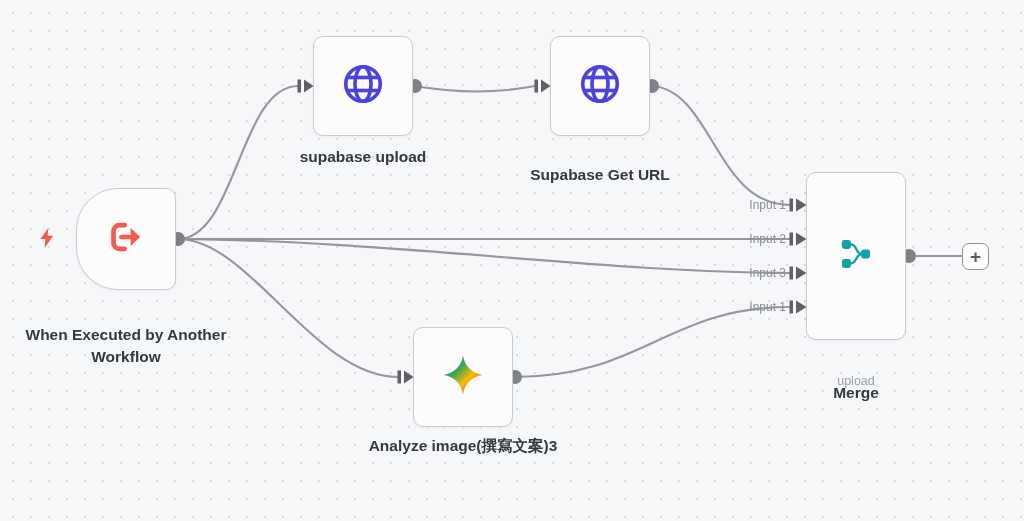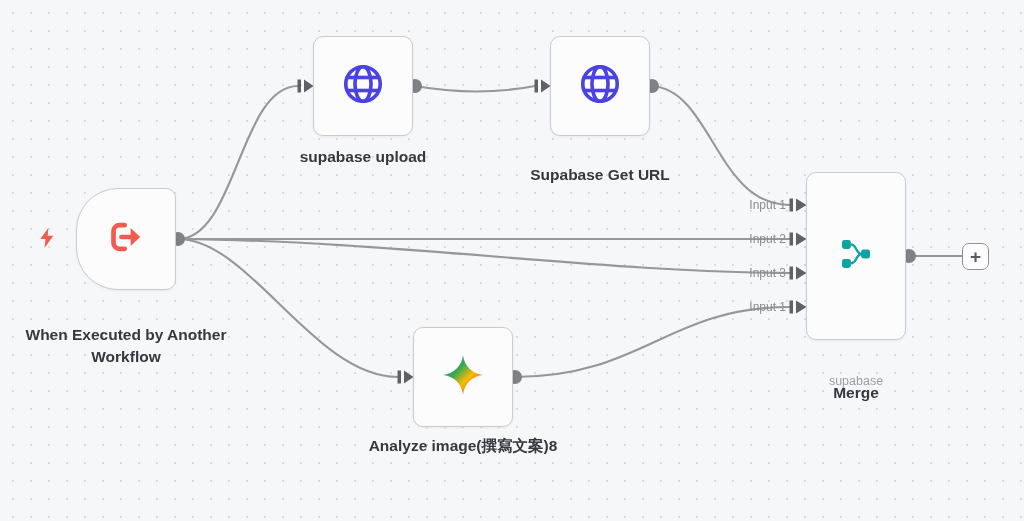--- a/index.html
+++ b/index.html
@@ -183,35 +183,35 @@
             <stop offset="0" stop-color="#4285F4"></stop>
             <stop offset="0.35" stop-color="#34A853"></stop>
             <stop offset="0.62" stop-color="#FBBC05"></stop>
             <stop offset="0.95" stop-color="#EA4335"></stop>
           </linearGradient>
         </defs>
         <path d="M24 3.5 C25.6 14.8 33.2 22.4 44.5 24 C33.2 25.6 25.6 33.2 24 44.5 C22.4 33.2 14.8 25.6 3.5 24 C14.8 22.4 22.4 14.8 24 3.5 Z" fill="url(#gemGrad)"></path>
       </svg>
     </span>
   </div>
-  <div class="label" style="left:368px; top:435px; width:190px;">Analyze image(撰寫文案)8</div>
+  <div class="label" style="left:368px; top:435px; width:190px;">Analyze image(撰寫文案)3</div>
 
   <div class="node" style="left:806px; top:172px; width:100px; height:168px;">
     <span>
       <svg width="36" height="36" viewBox="0 0 32 32">
         <path d="M11 7.5 C17.5 7.5 15 16 21.5 16" fill="none" stroke="#11a3a4" stroke-width="2.1"></path>
         <path d="M11 24.5 C17.5 24.5 15 16 21.5 16" fill="none" stroke="#11a3a4" stroke-width="2.1"></path>
         <rect x="3.5" y="3.5" width="8" height="8" rx="2.2" fill="#11a3a4"></rect>
         <rect x="3.5" y="20.5" width="8" height="8" rx="2.2" fill="#11a3a4"></rect>
         <rect x="20.5" y="12" width="8" height="8" rx="2.2" fill="#11a3a4"></rect>
       </svg>
     </span>
   </div>
   <div class="input-label" style="left:700px; top:198px;">Input 1</div>
   <div class="input-label" style="left:700px; top:232px;">Input 2</div>
   <div class="input-label" style="left:700px; top:266px;">Input 3</div>
   <div class="input-label" style="left:700px; top:300px;">Input 1</div>
   <div class="label" style="left:756px; top:350px; width:200px;margin-top:32px;">Merge</div>
-  <div class="sub" style="left:756px; top:374px; width:200px;">supabase</div>
+  <div class="sub" style="left:756px; top:374px; width:200px;">upload</div>
 
   <div class="plus">+</div>
 
 </div>
 
 </body></html>

